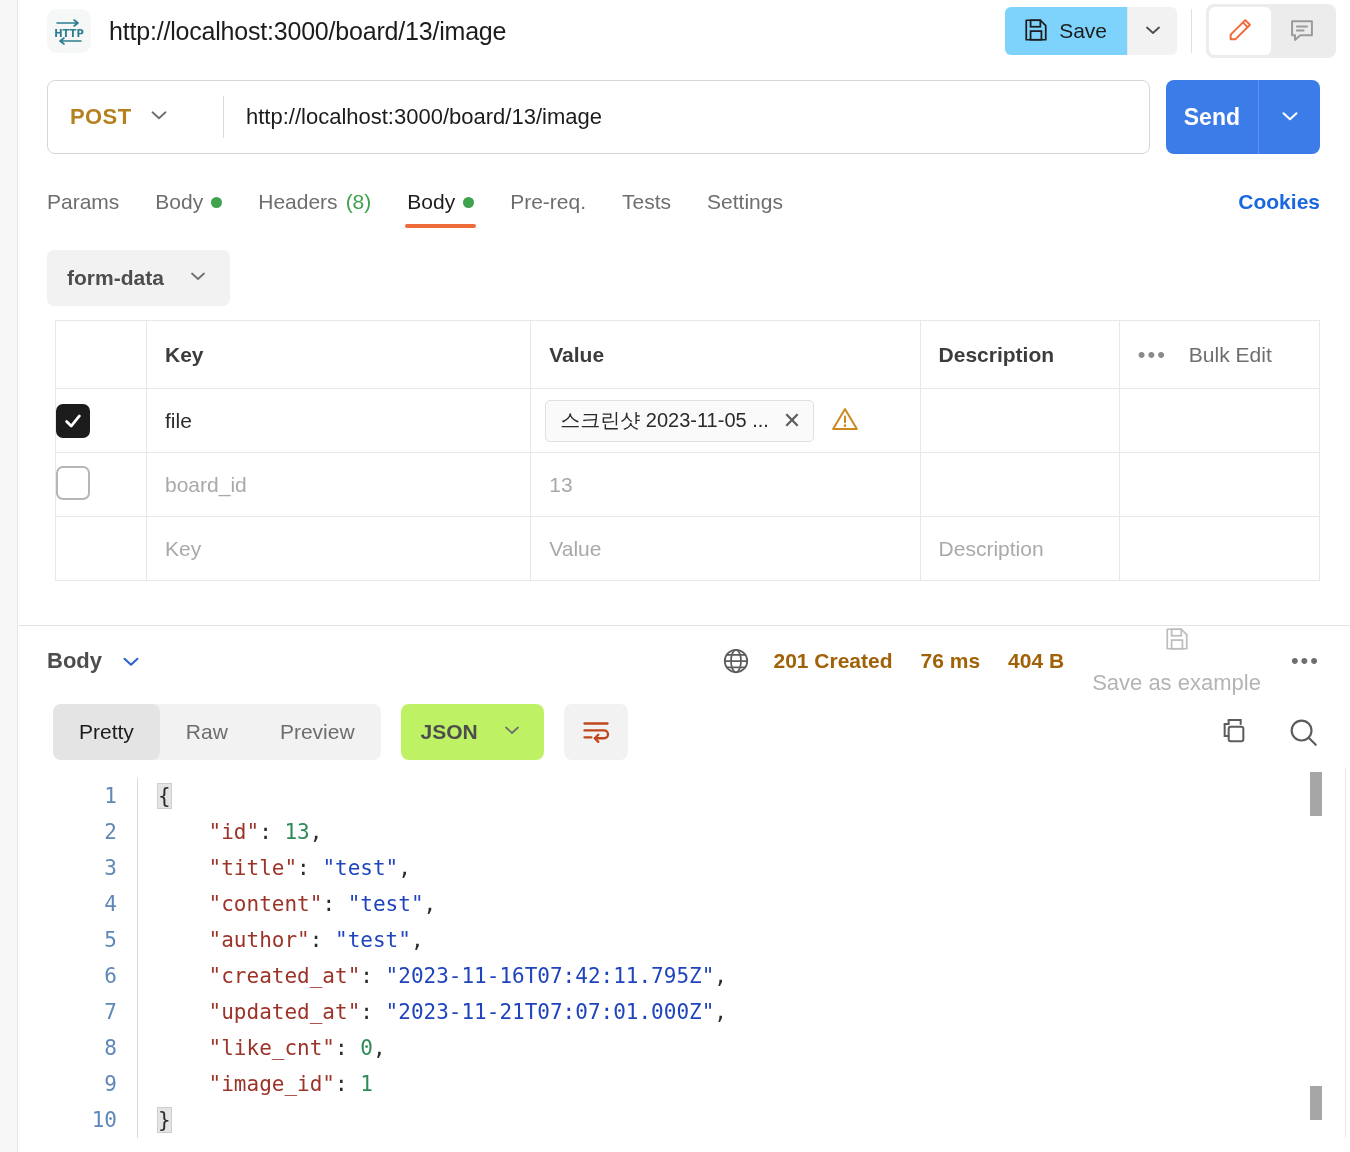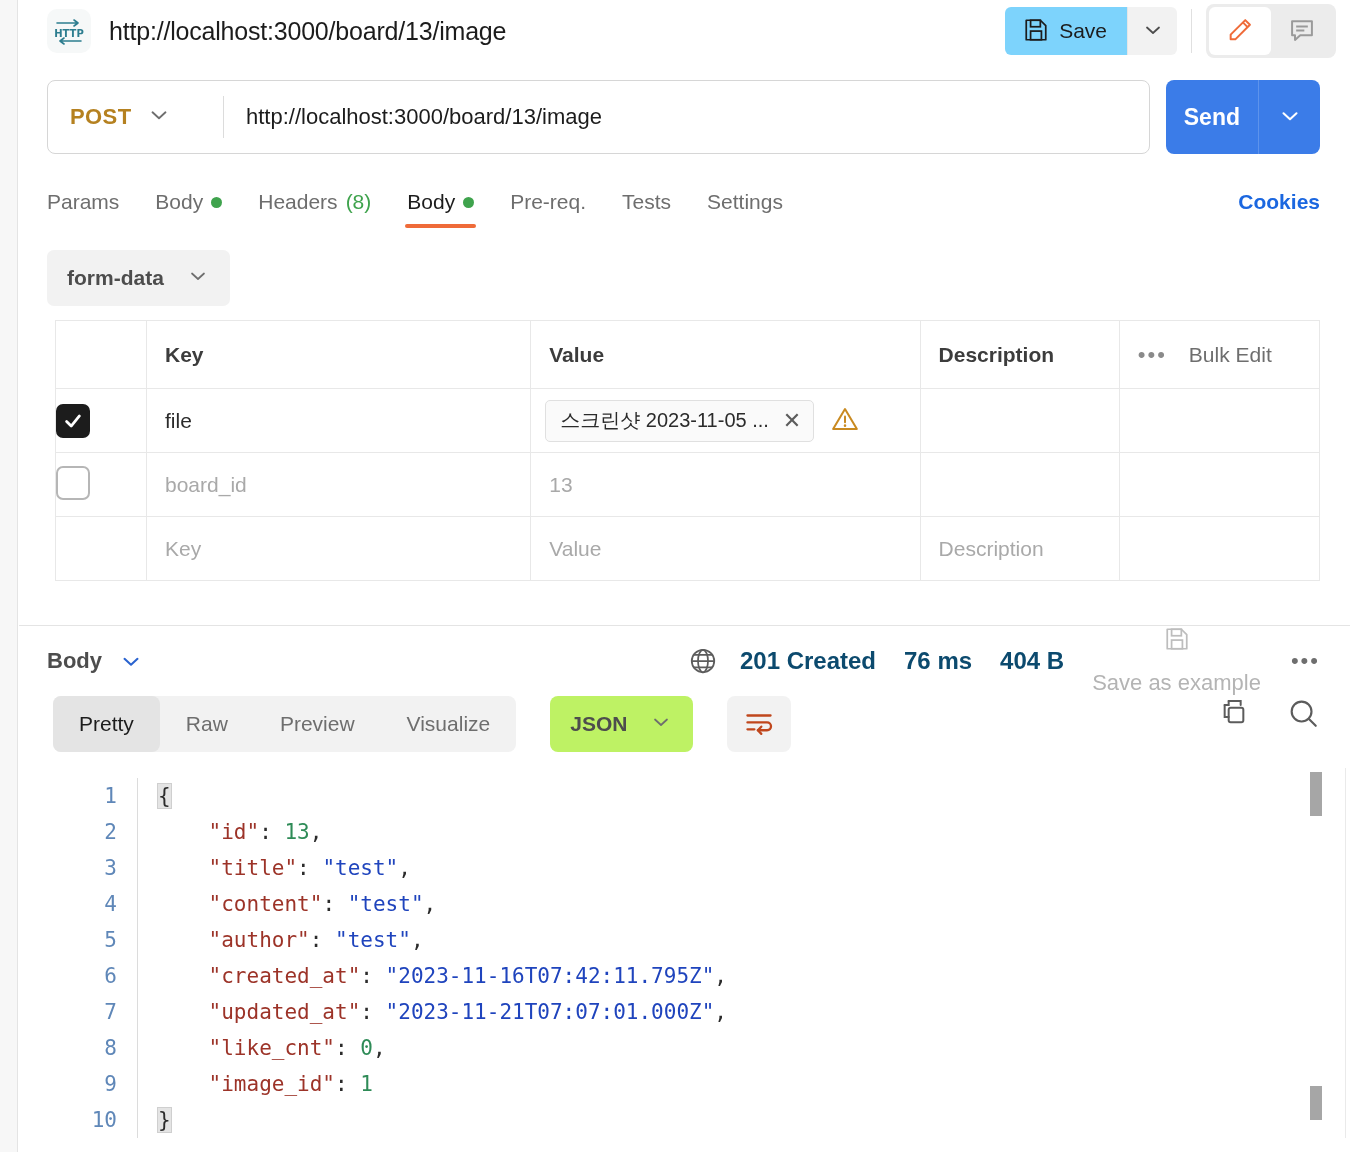--- a/index.html
+++ b/index.html
@@ -156,29 +156,29 @@
   .resp-divider { height: 1px; background: #e4e4e4; margin-top: 44px; }
 
   
   .resp-head {
     display: flex; align-items: center; padding: 0 30px 0 28px; height: 70px;
   }
   .resp-body-label { font-size: 22px; color: #4d4d4d; font-weight: bold; }
   .resp-caret { margin-left: 16px; display: flex; align-items: center; cursor: pointer; }
   .resp-stats { margin-left: auto; display: flex; align-items: center; gap: 0; }
   .globe { margin-right: 22px; display: flex; align-items: center; }
-  .stat { font-size: 24px; color: #0c4a6e; font-weight: bold; margin-right: 28px; white-space: nowrap; }
+  .stat { font-size: 21px; color: #a16207; font-weight: bold; margin-right: 28px; white-space: nowrap; }
   .save-example {
     display: flex; align-items: center; gap: 14px; margin-right: 30px; cursor: pointer; flex-direction: column;
   }
   .save-example .se-label { font-size: 22px; color: #b4b4b4; }
   .resp-dots { font-size: 22px; color: #6e6e6e; letter-spacing: 2px; cursor: pointer; }
 
   
-  .resp-toolbar { display: flex; align-items: flex-start; padding: 0 30px 0 34px; height: 72px; gap: 34px; }
+  .resp-toolbar { display: flex; align-items: center; padding: 0 30px 0 34px; height: 72px; gap: 20px; }
   .segmented { display: inline-flex; background: #f2f2f2; border-radius: 8px; height: 56px; padding: 0; }
   .seg {
     display: flex; align-items: center; padding: 0 26px; font-size: 21px; color: #6e6e6e;
     border-radius: 8px; cursor: pointer;
   }
   .seg.active { background: #e4e4e4; color: #1c1c1c; }
   .select-pill {
     display: inline-flex; align-items: center; gap: 22px; background: #bef264;
     border-radius: 8px; height: 56px; padding: 0 20px; cursor: pointer;
   }
@@ -460,21 +460,20 @@
         </span>
         <span class="resp-dots">•••</span>
       </div>
     </div>
 
     <div class="resp-toolbar">
       <div class="segmented">
         <div class="seg active">Pretty</div>
         <div class="seg">Raw</div>
         <div class="seg">Preview</div>
-        <div class="seg">Visualize</div>
       </div>
 
       <div class="select-pill">
         <span class="sp-label">JSON</span>
         <span>
           <svg width="24" height="24" viewBox="0 0 24 24" fill="none" stroke="#6e6e6e" stroke-width="1.7">
             <path d="M6 9.5 L12 15 L18 9.5" stroke-linecap="round" stroke-linejoin="round"></path>
           </svg>
         </span>
       </div>

